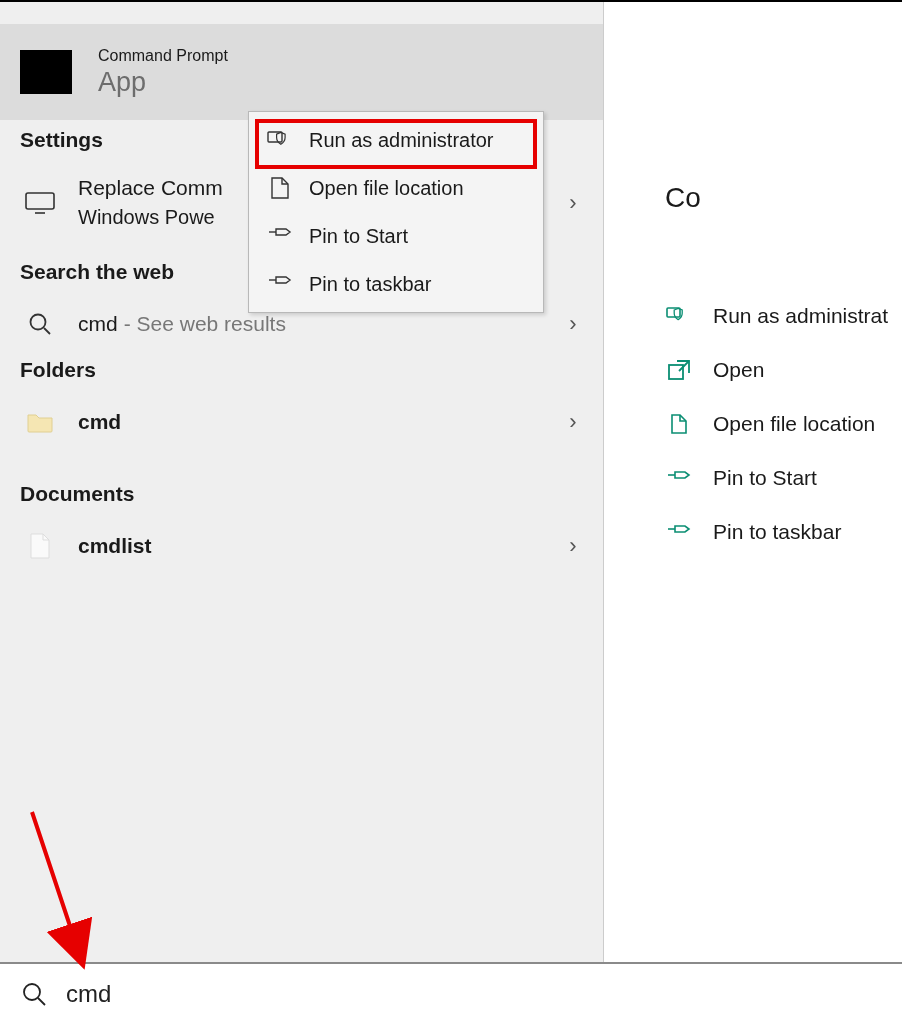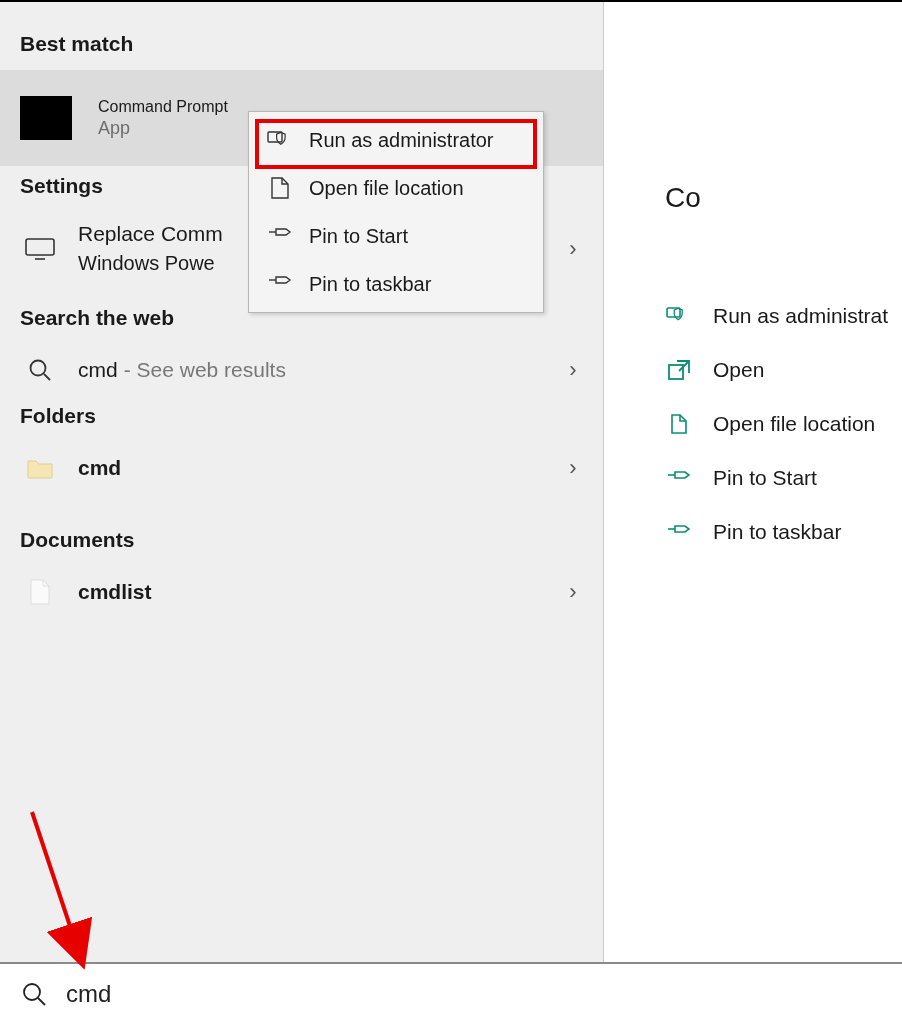--- a/index.html
+++ b/index.html
@@ -46,21 +46,21 @@
     background: #dcdcdc;
     height: 96px;
   }
   .cmd-icon {
     width: 52px; height: 44px;
     background: #000;
     margin-right: 26px;
     flex-shrink: 0;
   }
   .bm-text .title { font-size: 16px; font-weight: 400; }
-  .bm-text .sub { font-size: 18px; color: #6d6d6d; margin-top: 2px; }
+  .bm-text .sub { font-size: 27px; color: #6d6d6d; margin-top: 2px; }
   
   .list-row {
     display: flex;
     align-items: center;
     padding: 10px 20px 10px 20px;
     min-height: 50px;
     cursor: default;
   }
   .list-row .row-icon {
     width: 40px; height: 32px;
@@ -133,21 +133,20 @@
   .search-bar .s-icon { width:28px; height:28px; margin-right: 18px; display:flex;align-items:center;justify-content:center;}
   .search-bar .s-text { font-size: 24px; color:#222;}
   
   .arrow-svg { position:absolute; left:22px; top:800px; z-index:5; pointer-events:none;}
 </style>
 </head>
 <body>
 
 <div class="left-pane">
 
-  <div class="section-header">Best match</div>
 
   <div class="best-match-row">
     <div class="cmd-icon"></div>
     <div class="bm-text">
       <div class="title">Command Prompt</div>
       <div class="sub">App</div>
     </div>
   </div>
 
   <div class="section-header">Settings</div>

